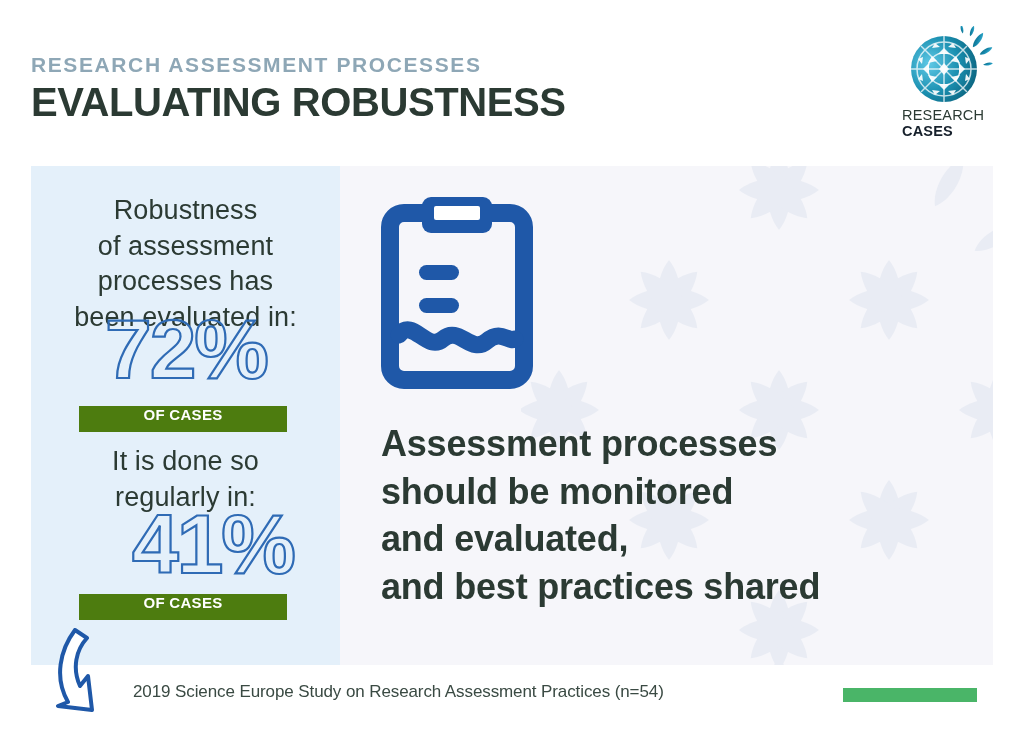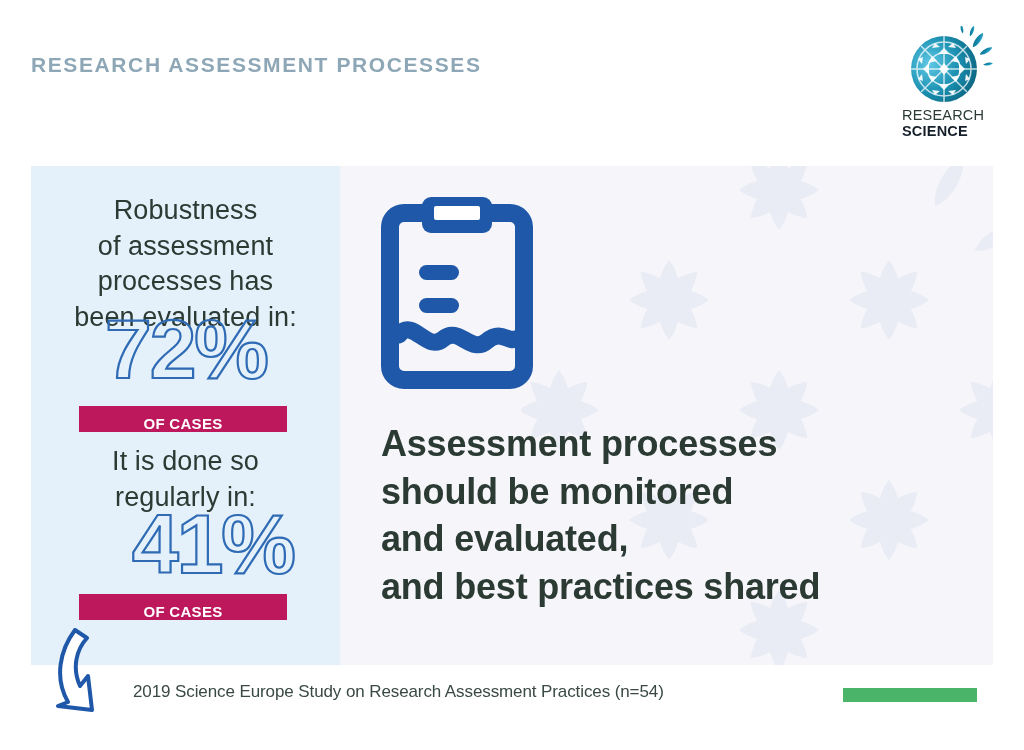--- a/index.html
+++ b/index.html
@@ -152,23 +152,23 @@
     position: absolute;
     left: 79px;
     top: 594px;
     width: 208px;
     height: 26px;
   }
 
   .pct-svg { display: block; margin: 0 auto; }
 
   .badge {
-    background: #be185d;
+    background: #4d7c0f;
     display: flex;
-    align-items: flex-end;
+    align-items: flex-start;
     justify-content: center;
   }
   .badge-label {
     color: #ffffff;
     font-size: 15px;
     font-weight: bold;
     letter-spacing: 0.3px;
   }
 
   
@@ -217,20 +217,21 @@
     width: 134px;
     height: 14px;
     background: #4ab568;
   }
 </style>
 </head>
 <body>
 
 <div id="header">
   <div id="eyebrow">RESEARCH ASSESSMENT PROCESSES</div>
+  <div id="title">EVALUATING ROBUSTNESS</div>
 </div>
 
 <div id="logo">
   <svg id="logo-mark" viewBox="0 0 92 80">
     <defs>
       <linearGradient id="lgrad" x1="0" y1="1" x2="1" y2="0">
         <stop offset="0%" stop-color="#0d6f87"></stop>
         <stop offset="45%" stop-color="#1484a8"></stop>
         <stop offset="100%" stop-color="#39b6d8"></stop>
       </linearGradient>
@@ -294,21 +295,21 @@
           <use href="#petal" transform="scale(0.55)"></use>
         </g>
       <g transform="translate(60,3) rotate(-10)">
           <use href="#petal" transform="scale(0.5)"></use>
         </g>
     </g>
   </svg>
 
   <div id="logo-wordmark">
     <div id="logo-line1">RESEARCH</div>
-    <div id="logo-line2">SCIENCE</div>
+    <div id="logo-line2">CASES</div>
   </div>
 </div>
 
 <div id="panel-right">
   <svg id="watermark" viewBox="0 0 560 620">
     <defs>
       <g id="wpetal">
         <path d="M0,-40 C16,-20 16,20 0,40 C-16,20 -16,-20 0,-40 Z"></path>
       </g>
       <g id="wrosette">

